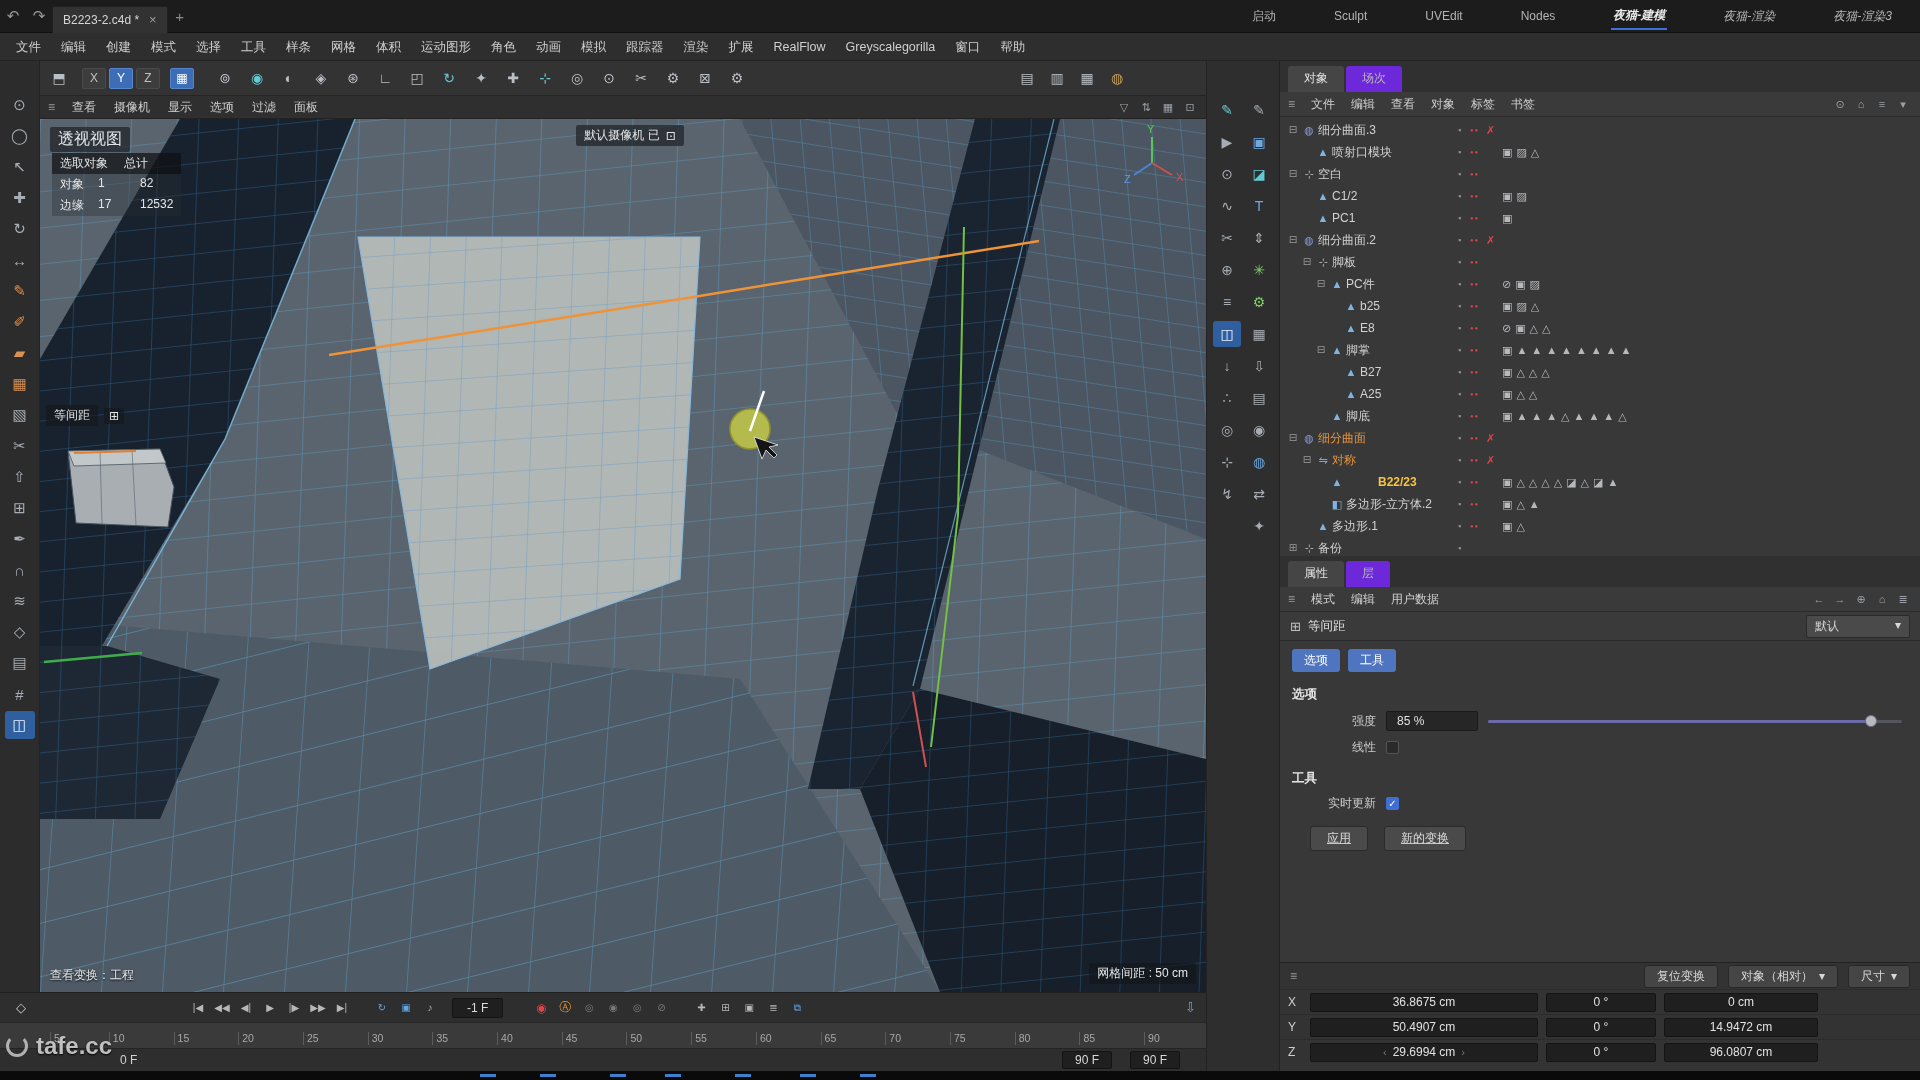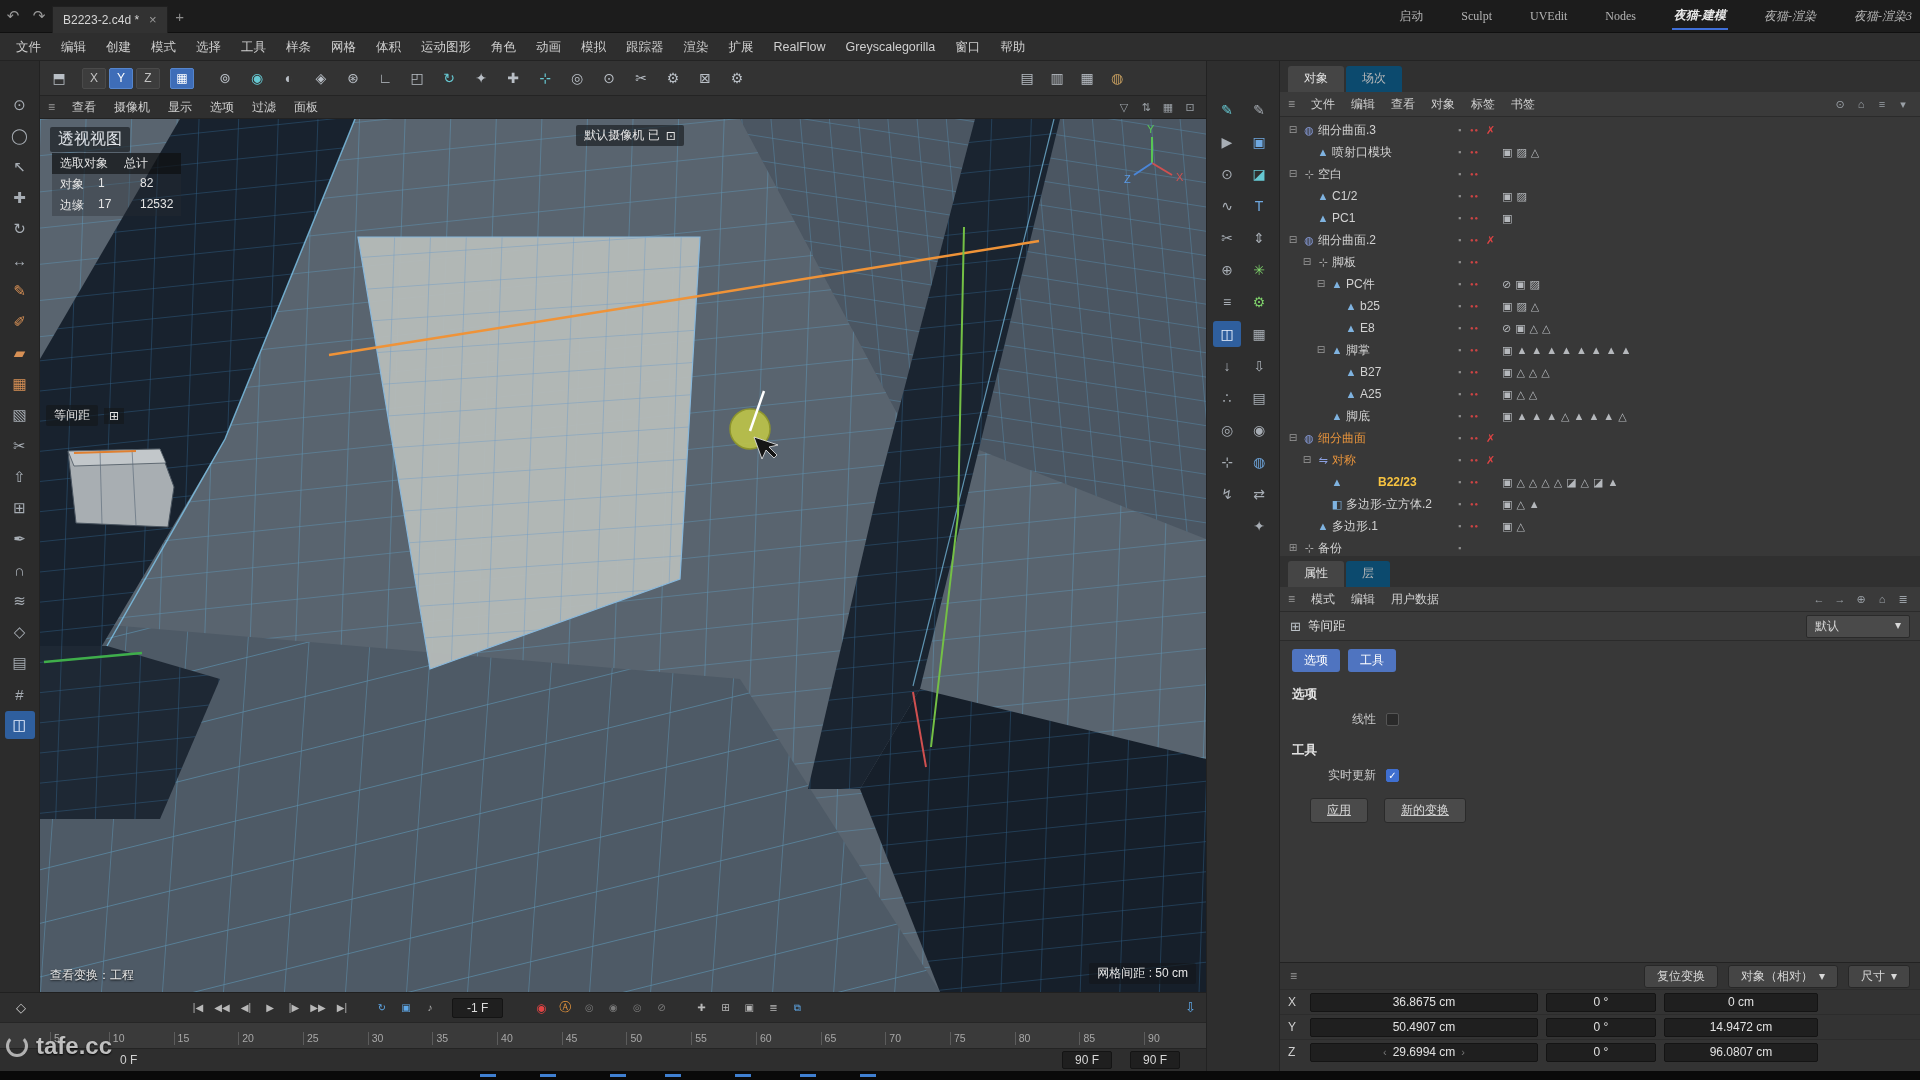--- a/index.html
+++ b/index.html
@@ -9,21 +9,21 @@
 
   
   .titlebar { position:absolute; left:0; top:0; width:1920px; height:33px; background:#1c1c1c;
     display:flex; align-items:center; border-bottom:1px solid #101010; }
   .tb-ico { width:26px; height:26px; display:flex; align-items:center; justify-content:center;
     color:#9a9a9a; font-size:15px; }
   .doc-tab { height:27px; margin-top:6px; background:#323232; border:1px solid #202020; border-bottom:none;
     display:flex; align-items:center; gap:10px; padding:0 10px; color:#d6d6d6; font-size:12px; }
   .doc-tab .close { color:#9a9a9a; font-size:13px; }
   .new-tab { width:24px; height:24px; display:flex; align-items:center; justify-content:center; color:#8c8c8c; font-size:15px; }
-  .tb-right { margin-left:auto; display:flex; align-items:center; gap:34px; padding-right:6px;font-family:Liberation Serif, serif; }
+  .tb-right { margin-left:auto; display:flex; align-items:center; gap:54px; padding-right:26px; }
   .tb-item { color:#b4b4b4; font-size:12px; padding:4px 2px; }
   .tb-item.script { font-style:italic; }
   .tb-item.active { font-style:italic; font-weight:bold; color:#e8e8e8; border-bottom:2px solid #3f6fd8; }
 
   
   .menubar { position:absolute; left:0; top:33px; width:1920px; height:28px; background:#2e2e2e;
     display:flex; align-items:center; padding-left:6px; border-bottom:1px solid #232323; }
   .menu-item { padding:0 10px; line-height:28px; color:#cfcfcf; font-size:12.5px; white-space:nowrap; }
 
   
@@ -108,21 +108,21 @@
   .rs-ico { width:28px; height:26px; display:flex; align-items:center; justify-content:center;
     color:#a7adb4; font-size:14px; border-radius:3px; }
   .rs-ico.blue { color:#6fa8e0; }
   .rs-ico.teal { color:#66c8d2; }
   .rs-ico.green { color:#7ed06a; }
   .rs-ico.active { background:#2f5f9e; color:#eaf2ff; }
 
   
   .right-panel { position:absolute; left:1280px; top:61px; width:640px; height:1019px; background:#383838; }
   .panel-tabs { display:flex; gap:2px; padding:5px 8px 0 8px; background:#303030; height:31px; }
-  .p-tab { padding:4px 16px; background:#0c4a6e; color:#b8b8b8; border-radius:3px 3px 0 0; font-size:12px; }
+  .p-tab { padding:4px 16px; background:#6d28d9; color:#b8b8b8; border-radius:3px 3px 0 0; font-size:12px; }
   .p-tab.active { background:#454545; color:#e4e4e4; }
   .panel-menu { height:25px; background:#3a3a3a; display:flex; align-items:center; border-bottom:1px solid #2b2b2b; }
   .panel-menu .menu-item { line-height:25px; font-size:12px; padding:0 8px; }
   .pm-right { margin-left:auto; display:flex; gap:3px; padding-right:8px; }
   .pm-right .tool-ico { width:18px; height:18px; font-size:11px; color:#9aa0a6; }
 
   
   .tree { height:439px; overflow:hidden; background:#383838; padding-top:2px; }
   .tree-row { position:relative; height:22px; line-height:22px; display:flex; align-items:center; font-size:12px; }
   .t-exp { width:14px; text-align:center; color:#9a9a9a; font-size:10px; }
@@ -940,20 +940,29 @@
 
     <div class="sec-btn-row">
 
         <span class="sec-btn">选项</span>
 
         <span class="sec-btn">工具</span>
       </div>
 
     <div class="sec-header">选项</div>
     <div class="attr-row">
+      <span class="attr-label">强度</span>
+      <span class="val-box">85 %</span>
+      <span class="slider">
+        <span class="track"></span>
+        <span class="fill" style="width: 92%;"></span>
+        <span class="handle" style="left: 91%;"></span>
+      </span>
+    </div>
+    <div class="attr-row">
       <span class="attr-label">线性</span>
       <span class="checkbox"></span>
     </div>
 
     <div class="sec-header">工具</div>
     <div class="attr-row">
       <span class="attr-label">实时更新</span>
       <span class="checkbox checked">✓</span>
     </div>
     <div class="btn-row">

